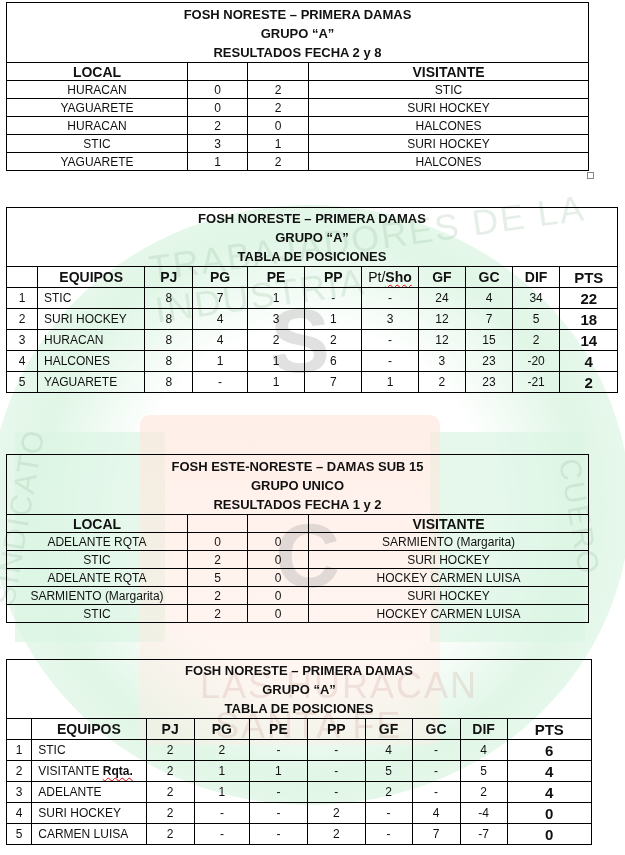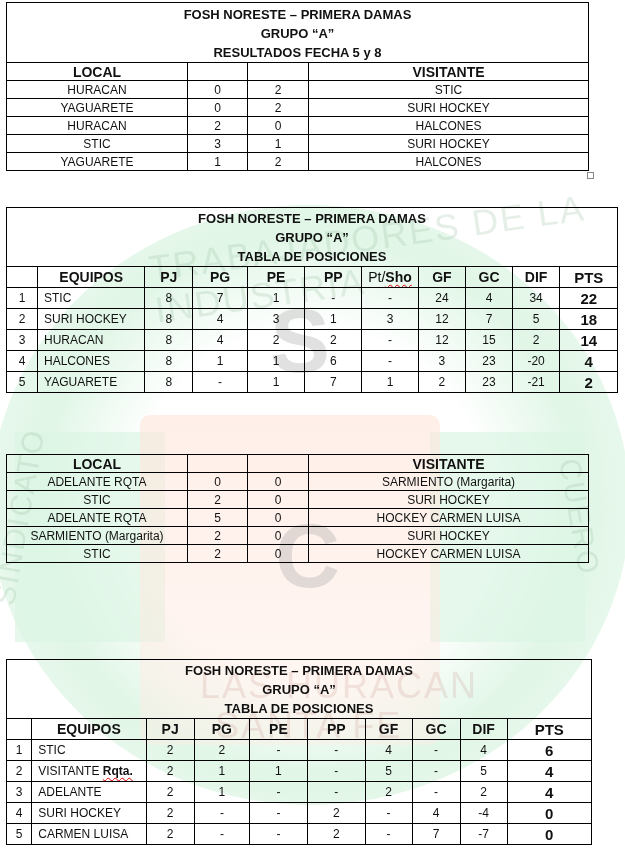--- a/index.html
+++ b/index.html
@@ -71,21 +71,21 @@
       <col style="width:181px">
       <col style="width:60px">
       <col style="width:61px">
       <col style="width:280px">
     </colgroup>
   <tbody>
       <tr class="hdr">
     <td colspan="4" style="height:58px;">
       <div>FOSH NORESTE – PRIMERA DAMAS</div>
       <div>GRUPO “A”</div>
-      <div>RESULTADOS FECHA 5 y 8</div>
+      <div>RESULTADOS FECHA 2 y 8</div>
     </td>
   </tr>
   <tr class="colhead" style="height:18px;">
     <td>LOCAL</td>
     <td></td>
     <td></td>
     <td>VISITANTE</td>
   </tr>
   <tr style="height:18px;">
     <td>HURACAN</td>
@@ -225,20 +225,27 @@
   </table>
 
 <table class="t" style="left:6px;top:454px;width:582px;">
   <colgroup>
       <col style="width:181px">
       <col style="width:60px">
       <col style="width:61px">
       <col style="width:280px">
     </colgroup>
   <tbody>
+      <tr class="hdr">
+    <td colspan="4" style="height:58px;">
+      <div>FOSH ESTE-NORESTE – DAMAS SUB 15</div>
+      <div>GRUPO UNICO</div>
+      <div>RESULTADOS FECHA 1 y 2</div>
+    </td>
+  </tr>
   <tr class="colhead" style="height:18px;">
     <td>LOCAL</td>
     <td></td>
     <td></td>
     <td>VISITANTE</td>
   </tr>
   <tr style="height:18px;">
     <td>ADELANTE RQTA</td>
     <td>0</td>
     <td>0</td>

